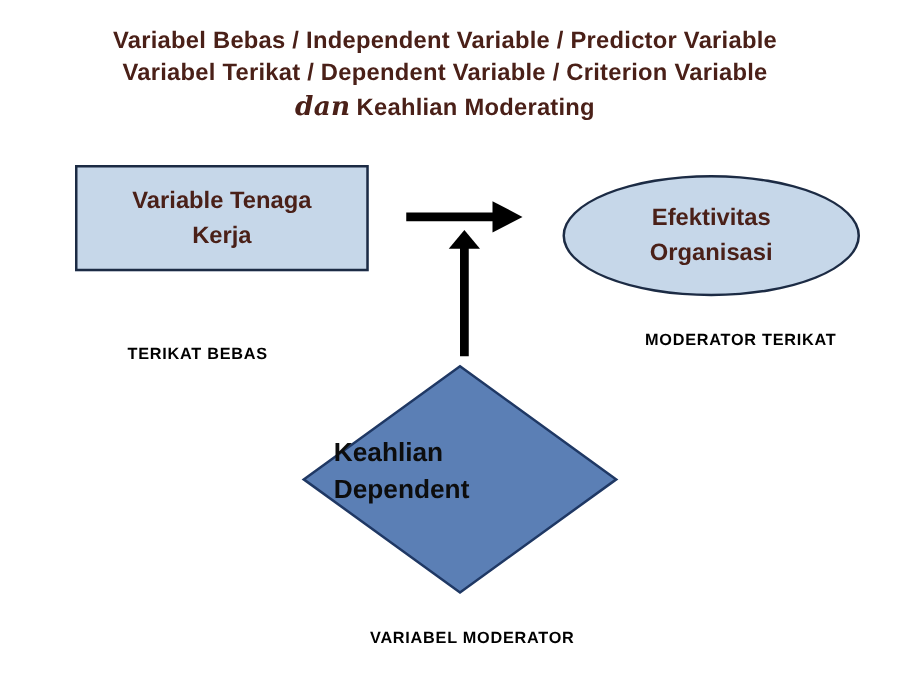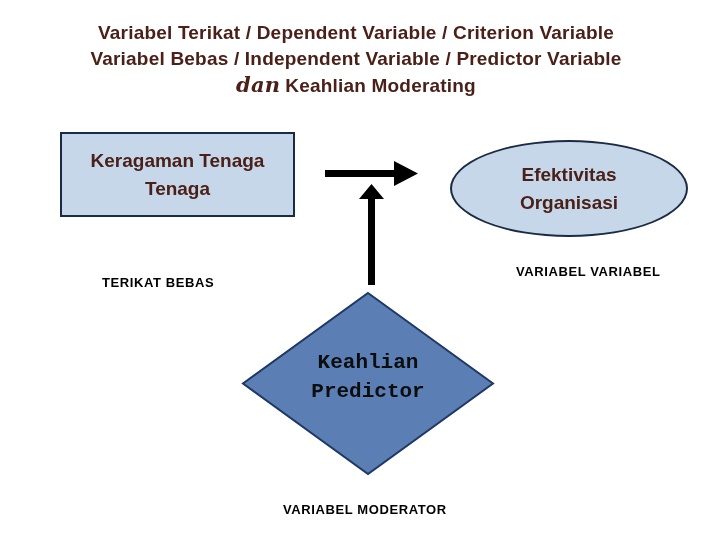--- a/index.html
+++ b/index.html
@@ -61,51 +61,50 @@
     color:var(--title-color);
   }
 
   
   .svg-abs{position:absolute;}
   .arrow-shape{fill:var(--arrow);}
   .diamond-poly{fill:var(--diamond-fill);stroke:var(--diamond-border);stroke-width:2;}
 
   .diamond-label{
     position:absolute;left:267px;top:348px;width:202px;
-    text-align:center;
-    font-family:Liberation Mono, monospace;
+    font-family:Liberation Sans, sans-serif;
     font-size:21px;font-weight:700;line-height:29px;
     color:#0d0d0d;
   }
   .diamond-label span{display:block;}
 
   
   .caption{
     position:absolute;
     font-size:13px;font-weight:700;letter-spacing:0.6px;
     color:var(--caption);
     white-space:nowrap;
   }
   .caption-bebas{left:102px;top:275px;}
   .caption-terikat{left:516px;top:264px;}
-  .caption-moderator{left:283px;top:502px;}
+  .caption-moderator{left:296px;top:502px;}
 </style>
 </head>
 <body>
 
 <div class="slide">
 
   <div class="title">
+    <div>Variabel Bebas / Independent Variable / Predictor Variable</div>
     <div>Variabel Terikat / Dependent Variable / Criterion Variable</div>
-    <div>Variabel Bebas / Independent Variable / Predictor Variable</div>
     <div><span class="script">dan</span><span>Keahlian Moderating</span></div>
   </div>
 
   <div class="rect-box">
-    <div class="rect-label">Keragaman Tenaga Tenaga</div>
+    <div class="rect-label">Variable Tenaga Kerja</div>
   </div>
 
   <div class="ellipse">
     <div class="ellipse-label">Efektivitas Organisasi</div>
   </div>
 
   <svg class="svg-abs" style="left:324px;top:158px;" width="96" height="31" aria-hidden="true">
     <rect class="arrow-shape" x="1" y="12" width="73" height="7"></rect>
     <polygon class="arrow-shape" points="70,3 94,15.5 70,28"></polygon>
   </svg>
@@ -114,20 +113,20 @@
     <rect class="arrow-shape" x="12" y="14" width="7" height="88"></rect>
     <polygon class="arrow-shape" points="15.5,1 28,16 3,16"></polygon>
   </svg>
 
   <svg class="svg-abs" style="left:240px;top:290px;" width="256" height="187" aria-hidden="true">
     <polygon class="diamond-poly" points="128,3 253,93.5 128,184 3,93.5"></polygon>
   </svg>
 
   <div class="diamond-label">
     <span>Keahlian</span>
-    <span>Predictor</span>
+    <span>Dependent</span>
   </div>
 
   <div class="caption caption-bebas">TERIKAT BEBAS</div>
-  <div class="caption caption-terikat">VARIABEL VARIABEL</div>
+  <div class="caption caption-terikat">MODERATOR TERIKAT</div>
   <div class="caption caption-moderator">VARIABEL MODERATOR</div>
 
 </div>
 
 </body></html>

